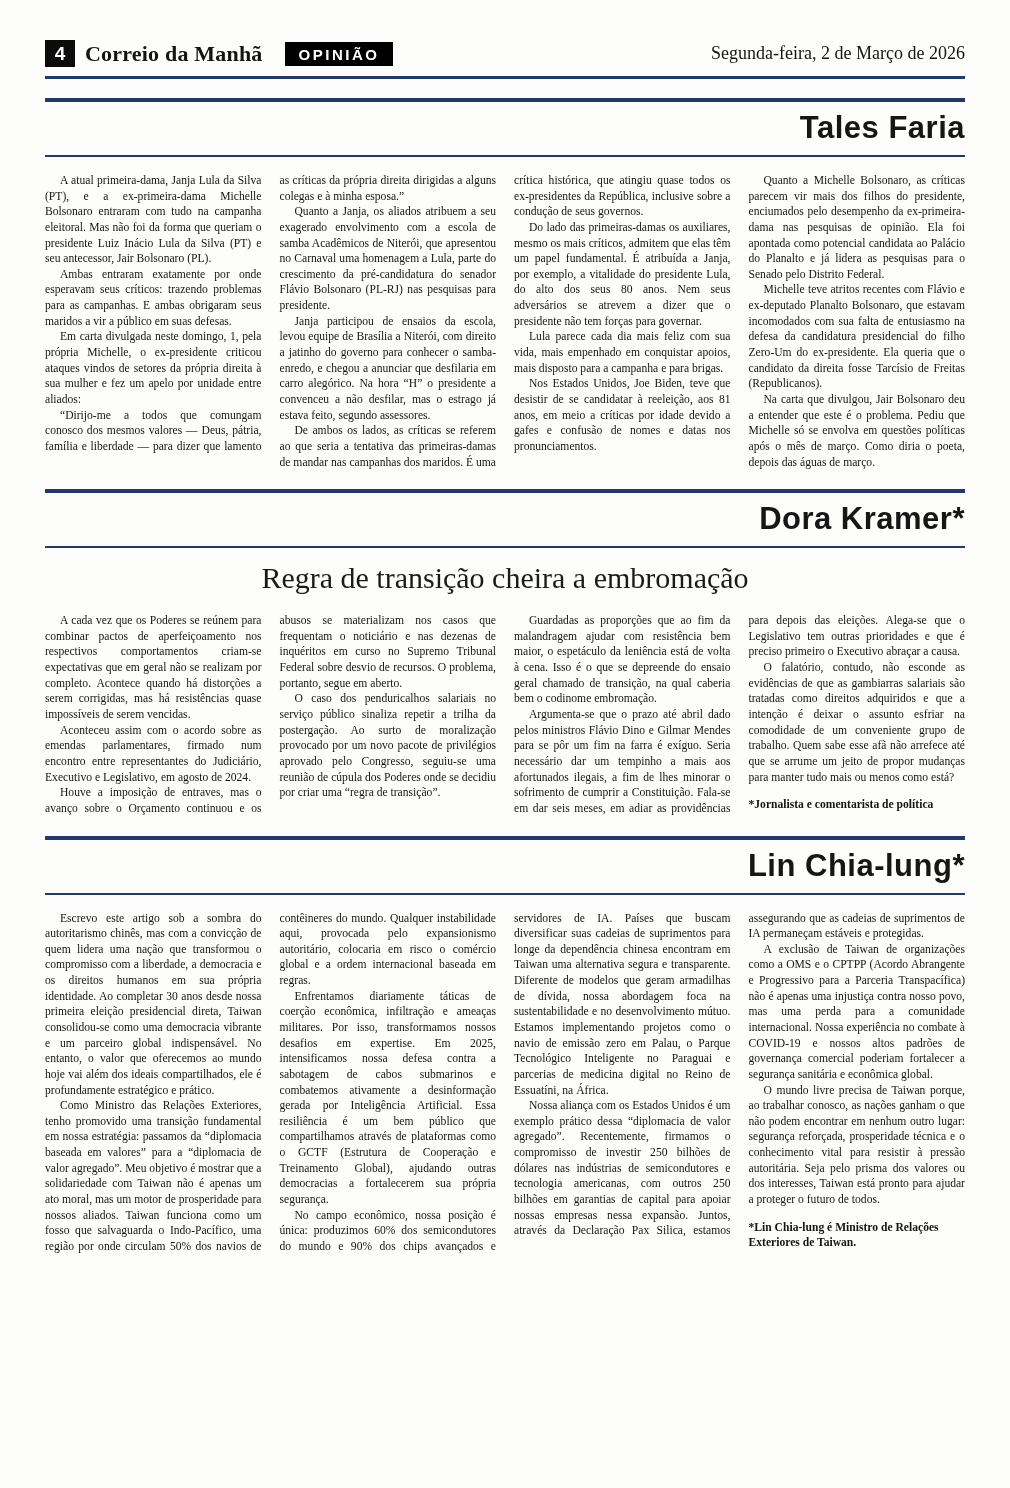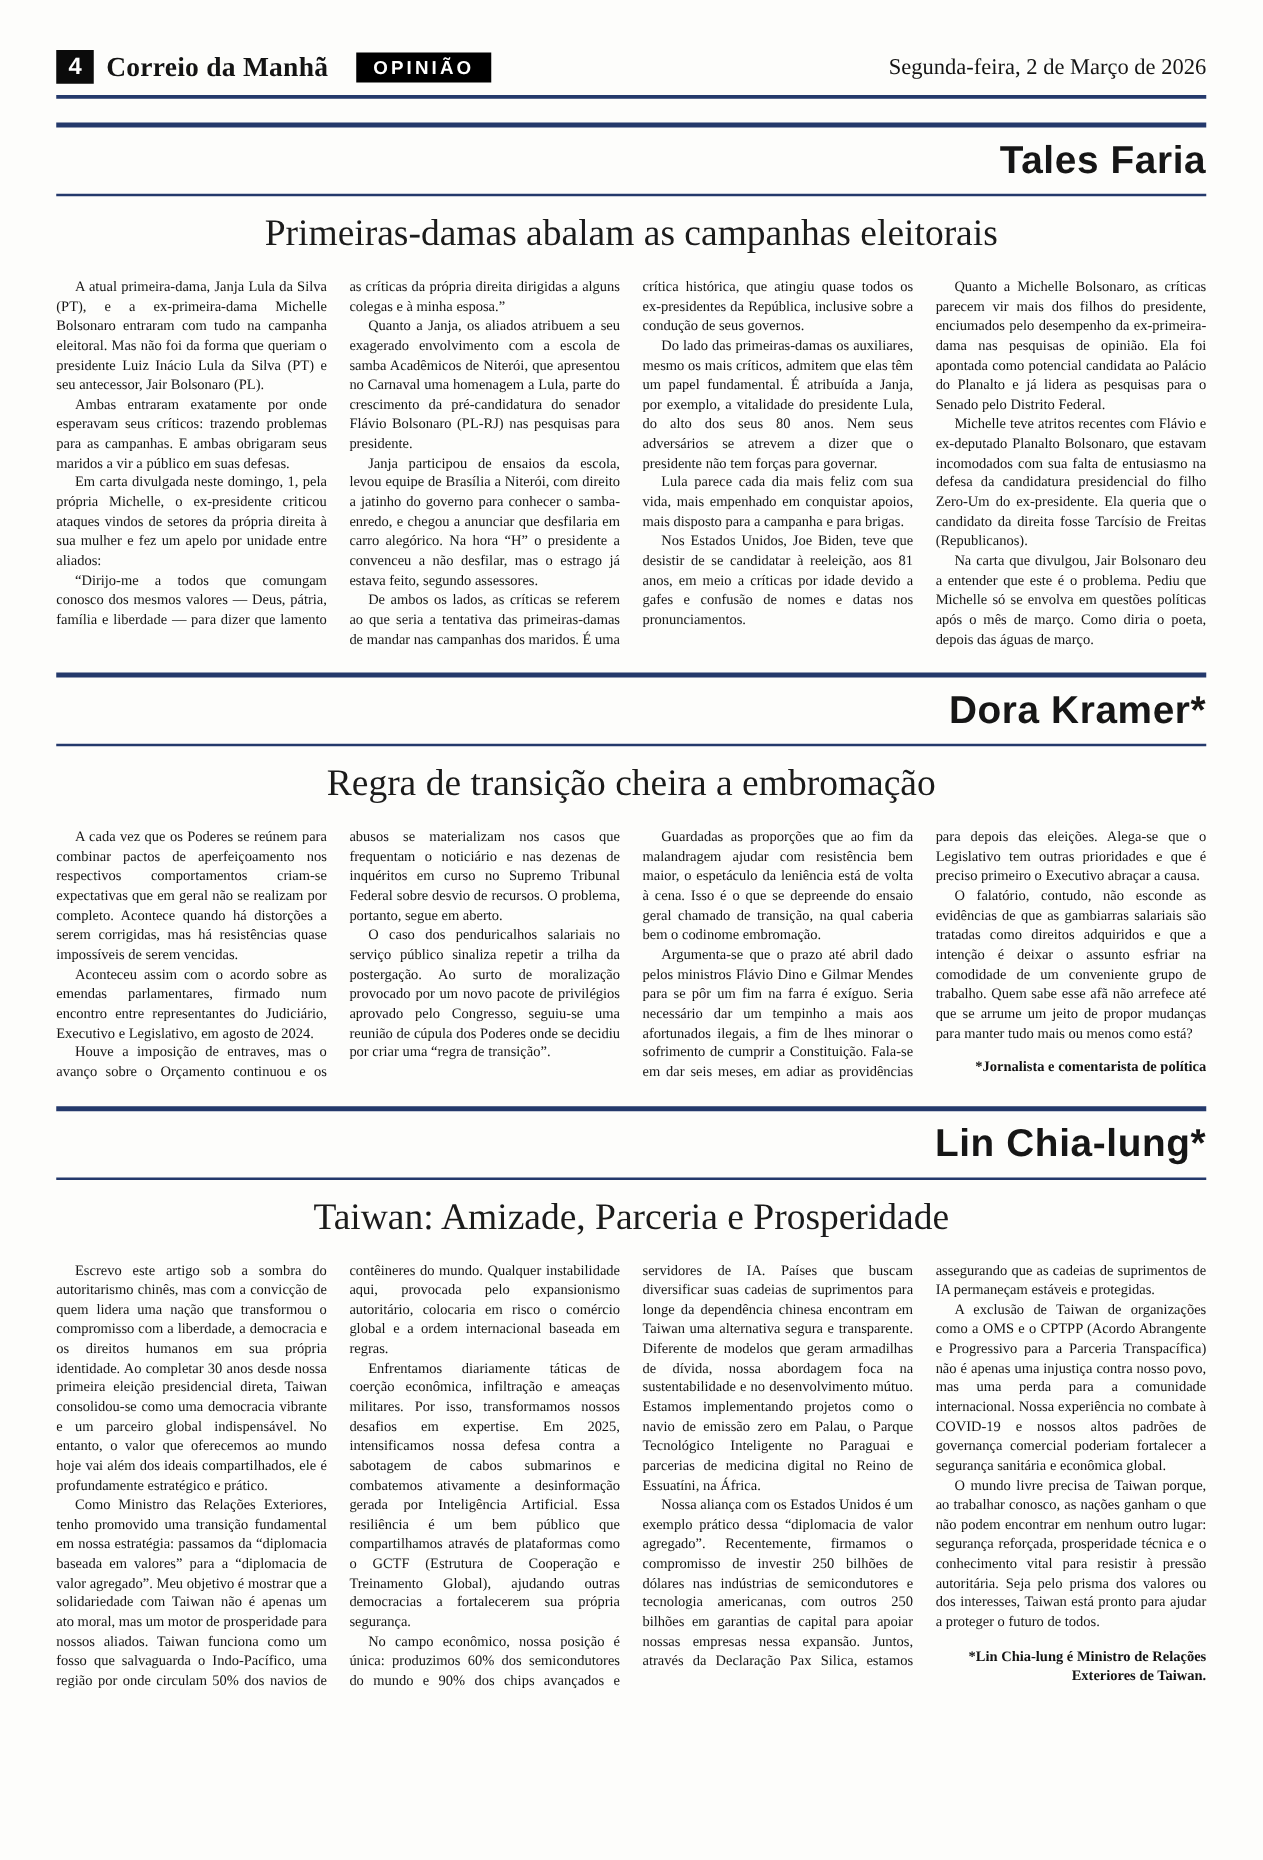--- a/index.html
+++ b/index.html
@@ -59,21 +59,21 @@
   .body {
     margin-top: 16px;
     column-count: 4; column-gap: 18px;
     text-align: justify;
     font-size: 11.6px; line-height: 1.35;
     hyphens: auto; -webkit-hyphens: auto;
   }
   .body p { margin: 0; text-indent: 15px; }
   .signature {
     text-indent: 0 !important;
-    text-align: right; font-weight: 700;
+    text-align: left; font-weight: 700;
     margin-top: 12px !important;
     break-inside: avoid;
   }
   .signature:empty { display: none; }
 </style>
 </head>
 <body>
 
 <div class="page">
 
@@ -82,21 +82,20 @@
     <div class="paper-name">Correio da Manhã</div>
     <div class="section-tag">OPINIÃO</div>
     <div class="date">Segunda-feira, 2 de Março de 2026</div>
   </header>
   <div class="rule rule-masthead"></div>
 
   <section class="article">
     <div class="rule rule-thick"></div>
     <h2 class="author">Tales Faria</h2>
     <div class="rule rule-thin"></div>
-    <h1 class="headline">Primeiras-damas abalam as campanhas eleitorais</h1>
     <div class="body">
       <div>
           <p>A atual primeira-dama, Janja Lula da Silva (PT), e a ex-primeira-dama Michelle Bolsonaro entraram com tudo na campanha eleitoral. Mas não foi da forma que queriam o presidente Luiz Inácio Lula da Silva (PT) e seu antecessor, Jair Bolsonaro (PL).</p>
           <p>Ambas entraram exatamente por onde esperavam seus críticos: trazendo problemas para as campanhas. E ambas obrigaram seus maridos a vir a público em suas defesas.</p>
           <p>Em carta divulgada neste domingo, 1, pela própria Michelle, o ex-presidente criticou ataques vindos de setores da própria direita à sua mulher e fez um apelo por unidade entre aliados:</p>
           <p>“Dirijo-me a todos que comungam conosco dos mesmos valores — Deus, pátria, família e liberdade — para dizer que lamento as críticas da própria direita dirigidas a alguns colegas e à minha esposa.”</p>
           <p>Quanto a Janja, os aliados atribuem a seu exagerado envolvimento com a escola de samba Acadêmicos de Niterói, que apresentou no Carnaval uma homenagem a Lula, parte do crescimento da pré-candidatura do senador Flávio Bolsonaro (PL-RJ) nas pesquisas para presidente.</p>
           <p>Janja participou de ensaios da escola, levou equipe de Brasília a Niterói, com direito a jatinho do governo para conhecer o samba-enredo, e chegou a anunciar que desfilaria em carro alegórico. Na hora “H” o presidente a convenceu a não desfilar, mas o estrago já estava feito, segundo assessores.</p>
           <p>De ambos os lados, as críticas se referem ao que seria a tentativa das primeiras-damas de mandar nas campanhas dos maridos. É uma crítica histórica, que atingiu quase todos os ex-presidentes da República, inclusive sobre a condução de seus governos.</p>
           <p>Do lado das primeiras-damas os auxiliares, mesmo os mais críticos, admitem que elas têm um papel fundamental. É atribuída a Janja, por exemplo, a vitalidade do presidente Lula, do alto dos seus 80 anos. Nem seus adversários se atrevem a dizer que o presidente não tem forças para governar.</p>
@@ -126,21 +125,20 @@
           <p>O falatório, contudo, não esconde as evidências de que as gambiarras salariais são tratadas como direitos adquiridos e que a intenção é deixar o assunto esfriar na comodidade de um conveniente grupo de trabalho. Quem sabe esse afã não arrefece até que se arrume um jeito de propor mudanças para manter tudo mais ou menos como está?</p>
         </div>
       <p class="signature">*Jornalista e comentarista de política</p>
     </div>
   </section>
 
   <section class="article">
     <div class="rule rule-thick"></div>
     <h2 class="author">Lin Chia-lung*</h2>
     <div class="rule rule-thin"></div>
-    <h1 class="headline">Taiwan: Amizade, Parceria e Prosperidade</h1>
     <div class="body">
       <div>
           <p>Escrevo este artigo sob a sombra do autoritarismo chinês, mas com a convicção de quem lidera uma nação que transformou o compromisso com a liberdade, a democracia e os direitos humanos em sua própria identidade. Ao completar 30 anos desde nossa primeira eleição presidencial direta, Taiwan consolidou-se como uma democracia vibrante e um parceiro global indispensável. No entanto, o valor que oferecemos ao mundo hoje vai além dos ideais compartilhados, ele é profundamente estratégico e prático.</p>
           <p>Como Ministro das Relações Exteriores, tenho promovido uma transição fundamental em nossa estratégia: passamos da “diplomacia baseada em valores” para a “diplomacia de valor agregado”. Meu objetivo é mostrar que a solidariedade com Taiwan não é apenas um ato moral, mas um motor de prosperidade para nossos aliados. Taiwan funciona como um fosso que salvaguarda o Indo-Pacífico, uma região por onde circulam 50% dos navios de contêineres do mundo. Qualquer instabilidade aqui, provocada pelo expansionismo autoritário, colocaria em risco o comércio global e a ordem internacional baseada em regras.</p>
           <p>Enfrentamos diariamente táticas de coerção econômica, infiltração e ameaças militares. Por isso, transformamos nossos desafios em expertise. Em 2025, intensificamos nossa defesa contra a sabotagem de cabos submarinos e combatemos ativamente a desinformação gerada por Inteligência Artificial. Essa resiliência é um bem público que compartilhamos através de plataformas como o GCTF (Estrutura de Cooperação e Treinamento Global), ajudando outras democracias a fortalecerem sua própria segurança.</p>
           <p>No campo econômico, nossa posição é única: produzimos 60% dos semicondutores do mundo e 90% dos chips avançados e servidores de IA. Países que buscam diversificar suas cadeias de suprimentos para longe da dependência chinesa encontram em Taiwan uma alternativa segura e transparente. Diferente de modelos que geram armadilhas de dívida, nossa abordagem foca na sustentabilidade e no desenvolvimento mútuo. Estamos implementando projetos como o navio de emissão zero em Palau, o Parque Tecnológico Inteligente no Paraguai e parcerias de medicina digital no Reino de Essuatíni, na África.</p>
           <p>Nossa aliança com os Estados Unidos é um exemplo prático dessa “diplomacia de valor agregado”. Recentemente, firmamos o compromisso de investir 250 bilhões de dólares nas indústrias de semicondutores e tecnologia americanas, com outros 250 bilhões em garantias de capital para apoiar nossas empresas nessa expansão. Juntos, através da Declaração Pax Silica, estamos assegurando que as cadeias de suprimentos de IA permaneçam estáveis e protegidas.</p>
           <p>A exclusão de Taiwan de organizações como a OMS e o CPTPP (Acordo Abrangente e Progressivo para a Parceria Transpacífica) não é apenas uma injustiça contra nosso povo, mas uma perda para a comunidade internacional. Nossa experiência no combate à COVID-19 e nossos altos padrões de governança comercial poderiam fortalecer a segurança sanitária e econômica global.</p>
           <p>O mundo livre precisa de Taiwan porque, ao trabalhar conosco, as nações ganham o que não podem encontrar em nenhum outro lugar: segurança reforçada, prosperidade técnica e o conhecimento vital para resistir à pressão autoritária. Seja pelo prisma dos valores ou dos interesses, Taiwan está pronto para ajudar a proteger o futuro de todos.</p>
         </div>

